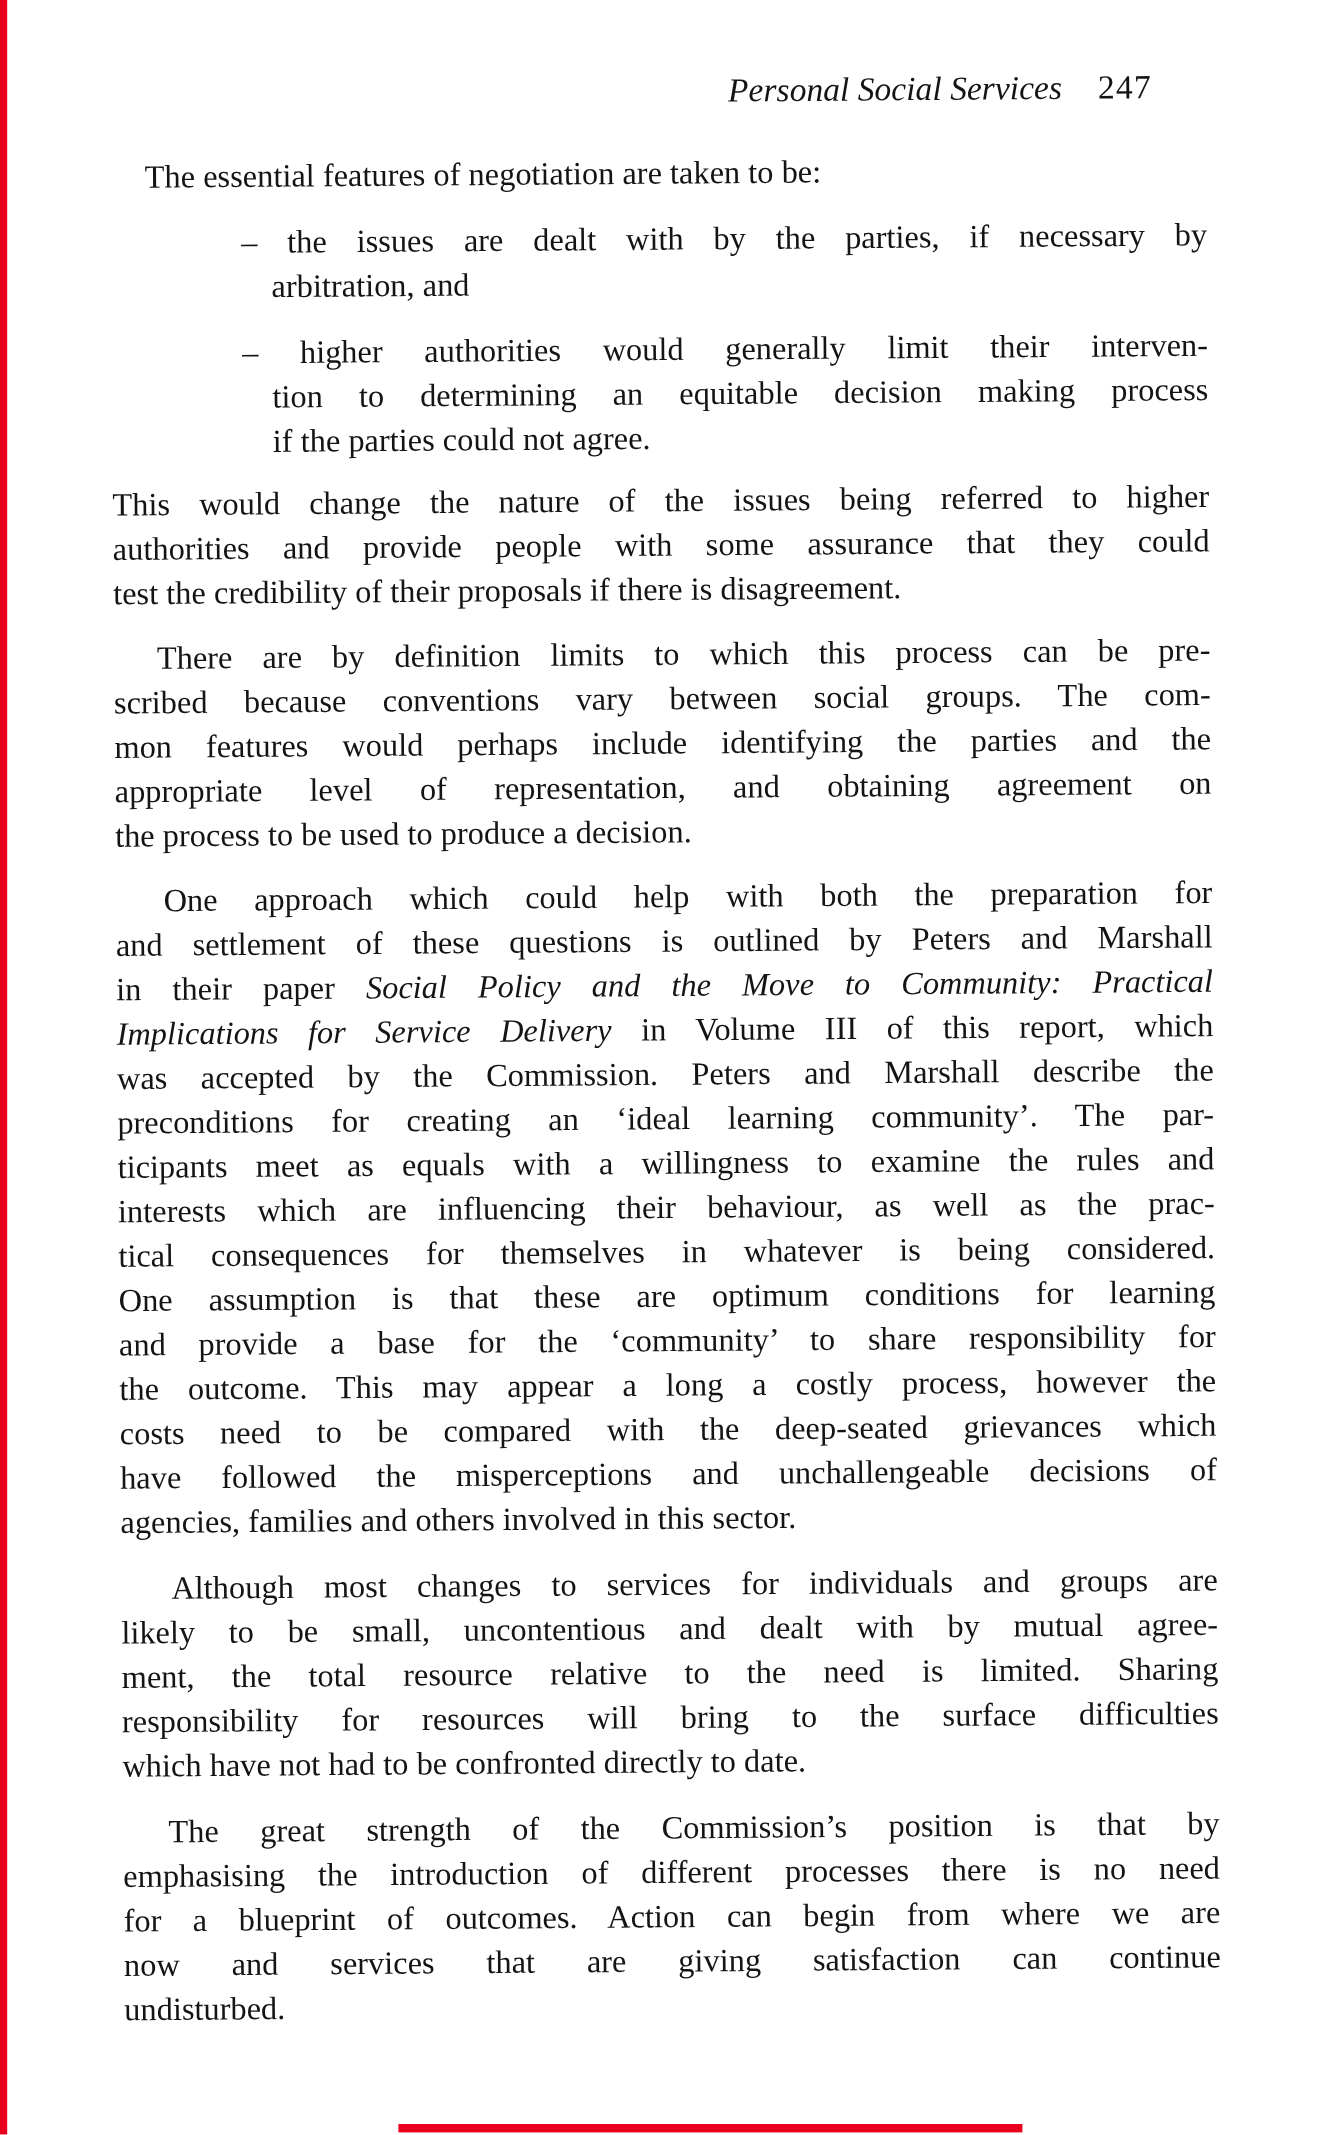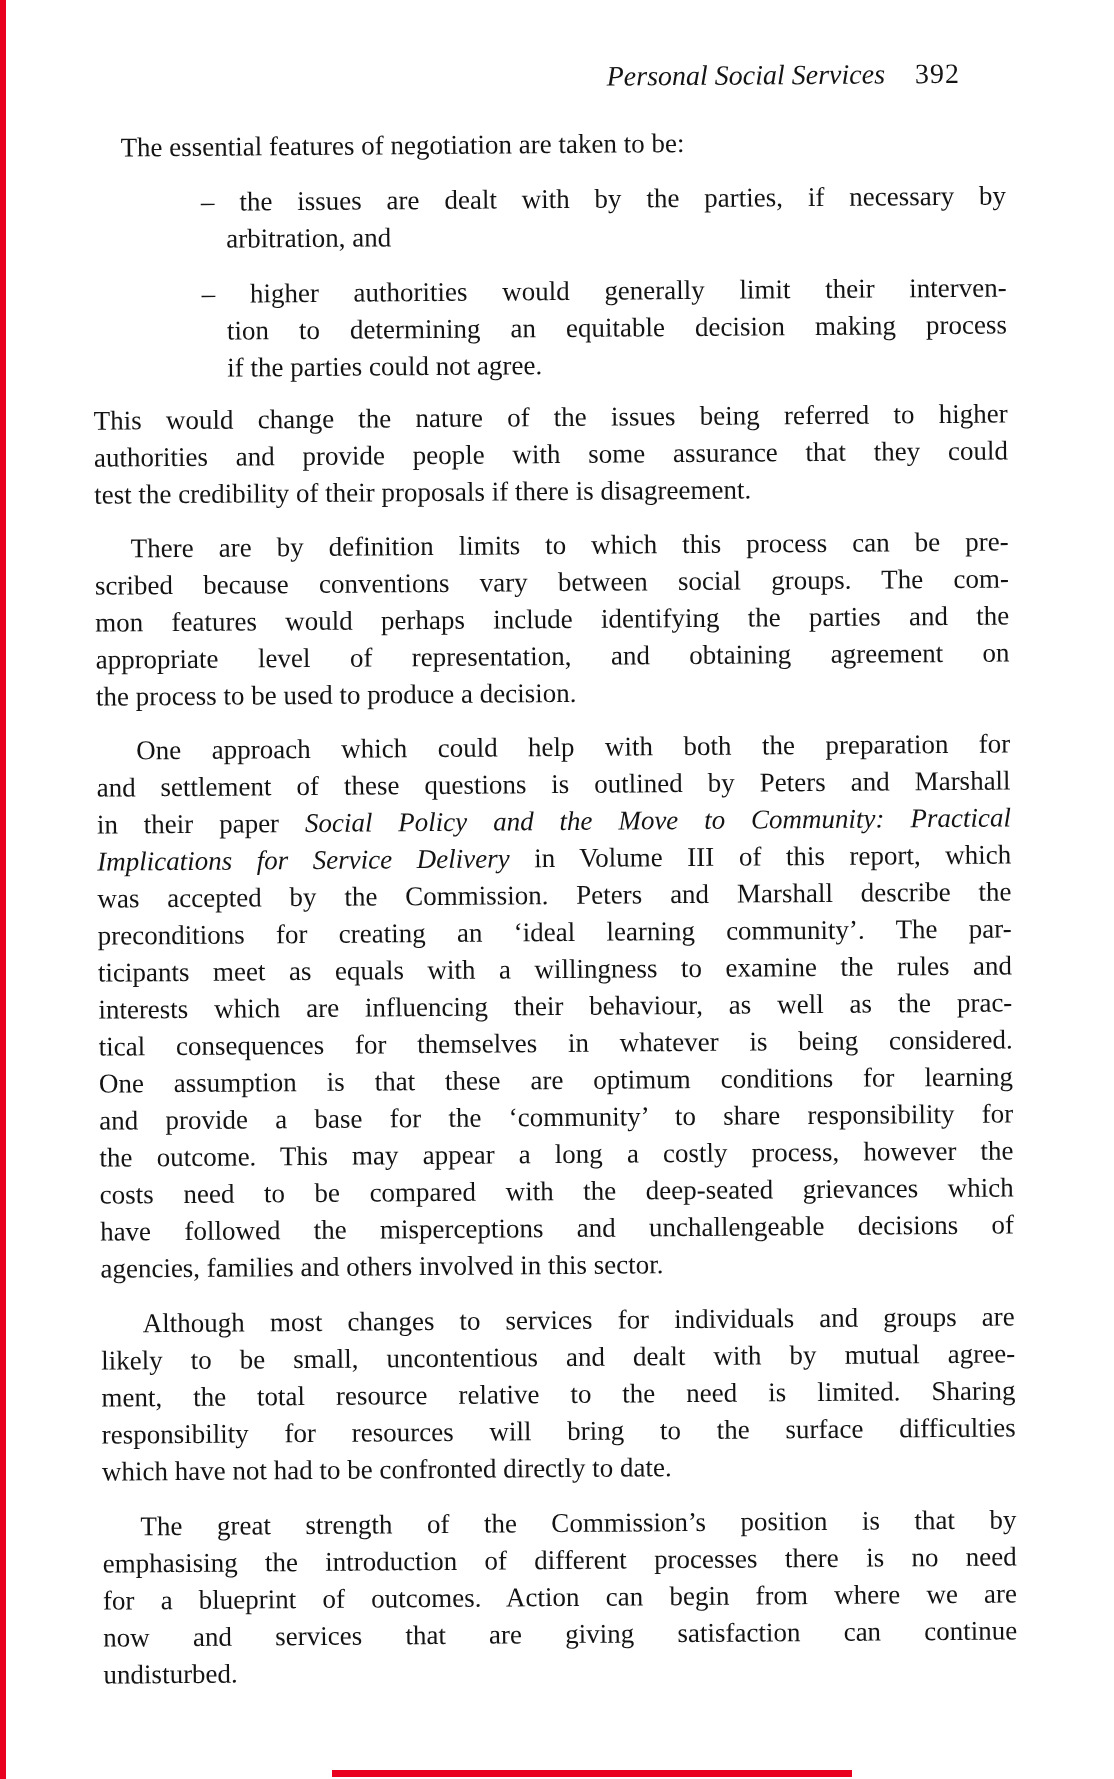--- a/index.html
+++ b/index.html
@@ -35,21 +35,21 @@
   }
   .artifact-left { left:0; top:0; width:6px; height:1779px; }
   .artifact-bottom { left:332px; top:1770px; width:520px; height:7px; }
 </style>
 </head>
 <body>
 
 <div class="page">
   <div class="tilt">
     <div class="running-header">
-      <span class="it">Personal Social Services</span><span class="pagenum">392</span>
+      <span class="it">Personal Social Services</span><span class="pagenum">247</span>
     </div>
     <div class="page-body">
         <div class="para" style="margin-bottom: 18px;">
           <div class="line" style="text-indent: 29px;"><span>The essential features of negotiation are taken to be:</span></div>
         </div>
         <div class="para bullet" style="margin-bottom: 18px;">
           <div class="line j" style="text-indent: -25px;"><span>– the issues are dealt with by the parties, if necessary by</span></div>
           <div class="line"><span>arbitration, and</span></div>
         </div>
         <div class="para bullet" style="margin-bottom: 15px;">

